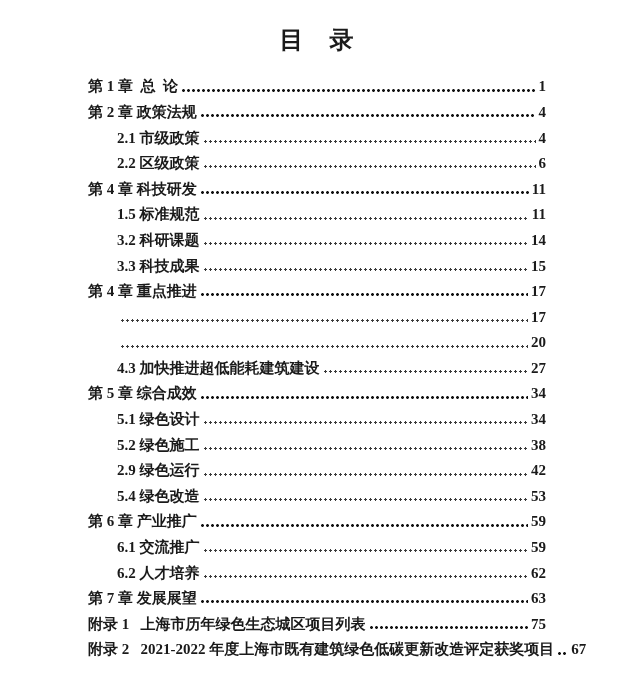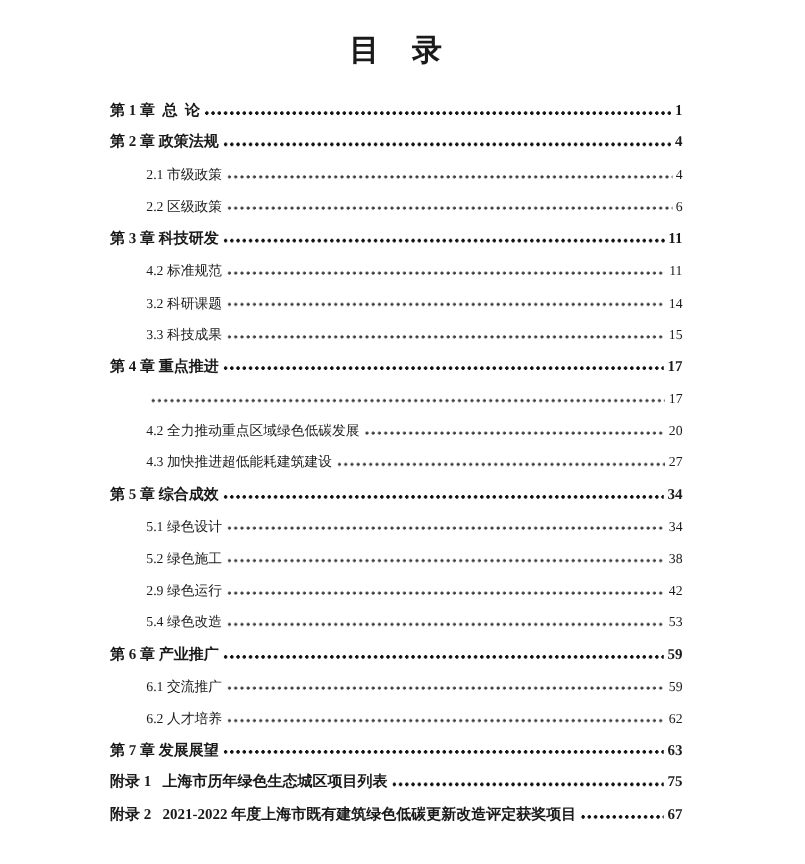--- a/index.html
+++ b/index.html
@@ -48,30 +48,30 @@
     height: 3px;
     margin: 0 3px 4px 4px;
     background-image: radial-gradient(circle at 1.5px 1.5px, #3a3a3a 1.05px, transparent 1.35px);
     background-size: 5px 3px;
     background-repeat: repeat-x;
     background-position: left bottom;
     min-width: 10px;
   }
   
   .toc-row.chapter, .toc-row.appendix {
-    font-size: 12px;
+    font-size: 15px;
     font-weight: bold;
   }
   .toc-row.chapter .toc-leader, .toc-row.appendix .toc-leader {
     background-image: radial-gradient(circle at 1.5px 1.5px, #111 1.25px, transparent 1.55px);
   }
   
   .toc-row.section {
-    font-size: 11px;
-    font-weight: normal;
+    font-size: 15px;
+    font-weight: bold;
     padding-left: 29px;
     justify-content: flex-end;
   }
 </style>
 </head>
 <body>
 
 <div class="page">
   <h1 class="doc-title">目　录</h1>
 
@@ -90,26 +90,26 @@
     <span class="toc-label">2.1 市级政策</span>
     <span class="toc-leader"></span>
     <span class="toc-page">4</span>
   </div>
       <div class="toc-row section">
     <span class="toc-label">2.2 区级政策</span>
     <span class="toc-leader"></span>
     <span class="toc-page">6</span>
   </div>
       <div class="toc-row chapter">
-    <span class="toc-label">第 3 章 科技研发</span>
+    <span class="toc-label">第 4 章 科技研发</span>
     <span class="toc-leader"></span>
     <span class="toc-page">11</span>
   </div>
       <div class="toc-row section">
-    <span class="toc-label">4.2 标准规范</span>
+    <span class="toc-label">1.5 标准规范</span>
     <span class="toc-leader"></span>
     <span class="toc-page">11</span>
   </div>
       <div class="toc-row section">
     <span class="toc-label">3.2 科研课题</span>
     <span class="toc-leader"></span>
     <span class="toc-page">14</span>
   </div>
       <div class="toc-row section">
     <span class="toc-label">3.3 科技成果</span>
@@ -119,21 +119,20 @@
       <div class="toc-row chapter">
     <span class="toc-label">第 4 章 重点推进</span>
     <span class="toc-leader"></span>
     <span class="toc-page">17</span>
   </div>
       <div class="toc-row section">
     <span class="toc-leader"></span>
     <span class="toc-page">17</span>
   </div>
       <div class="toc-row section">
-    <span class="toc-label">4.2 全力推动重点区域绿色低碳发展</span>
     <span class="toc-leader"></span>
     <span class="toc-page">20</span>
   </div>
       <div class="toc-row section">
     <span class="toc-label">4.3 加快推进超低能耗建筑建设</span>
     <span class="toc-leader"></span>
     <span class="toc-page">27</span>
   </div>
       <div class="toc-row chapter">
     <span class="toc-label">第 5 章 综合成效</span>

